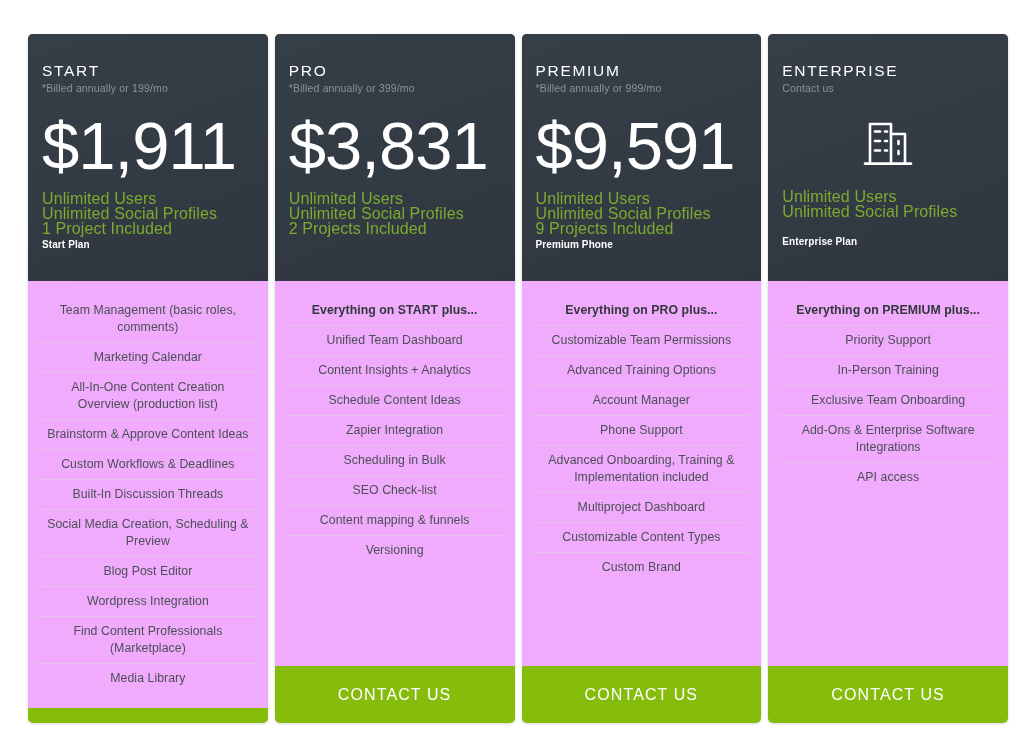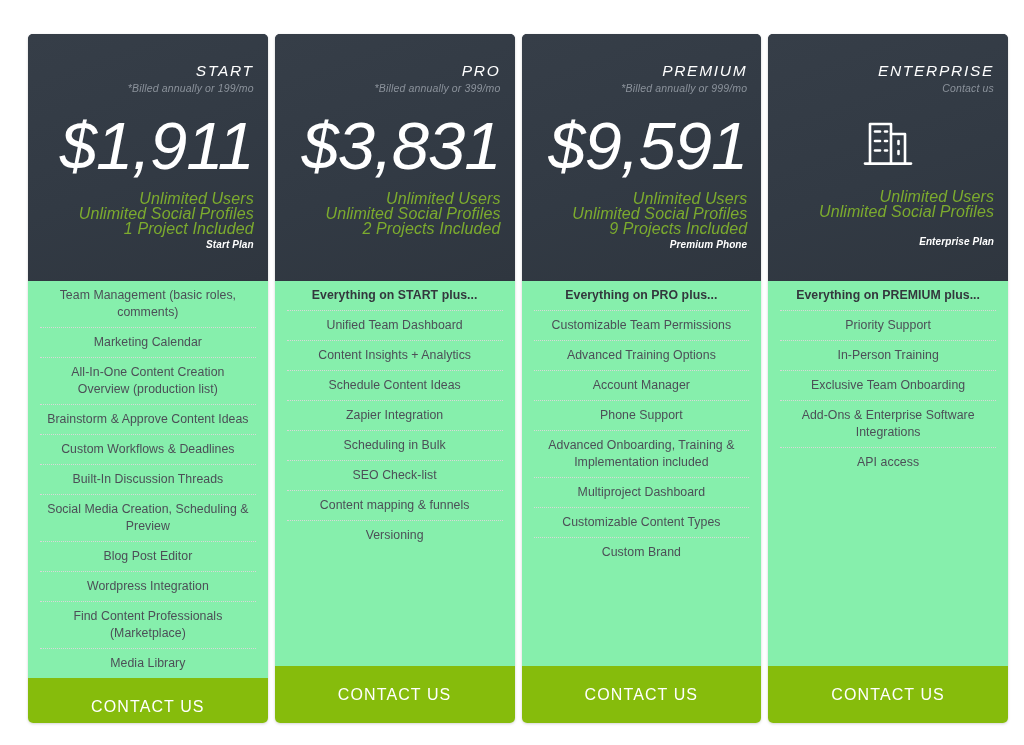--- a/index.html
+++ b/index.html
@@ -39,24 +39,23 @@
     overflow: hidden;
   }
 
   
   .card-header {
     background: #343c46;
     background-image: linear-gradient(160deg, #363e48 0%, #323a44 55%, #2f363f 100%);
     height: 247px;
     flex: 0 0 247px;
     padding: 18px 14px 9px 14px;
-    text-align: right;
+    text-align: left;
     color: #ffffff;
     position: relative;
-    font-style: italic;
   }
 
   .plan-name {
     font-size: 15.5px;
     letter-spacing: 1.7px;
     font-weight: 400;
     color: #ffffff;
     line-height: 20px;
     margin-top: 9px;
   }
@@ -102,22 +101,22 @@
     line-height: 15.2px;
     color: #ffffff;
     font-weight: bold;
     letter-spacing: 0.1px;
   }
   .plan-tagline.spaced { margin-top: 15px; }
 
   
   .features {
     flex: 1 1 auto;
-    padding: 0 12px;
-    background: #86efac;
+    padding: 15px 12px;
+    background: #f0abfc;
   }
 
   .feature-row {
     font-size: 12.3px;
     line-height: 17px;
     color: #4c4f57;
     text-align: center;
     padding: 6px 4px;
     border-bottom: 1px dotted #d8d8d8;
     letter-spacing: 0.05px;

